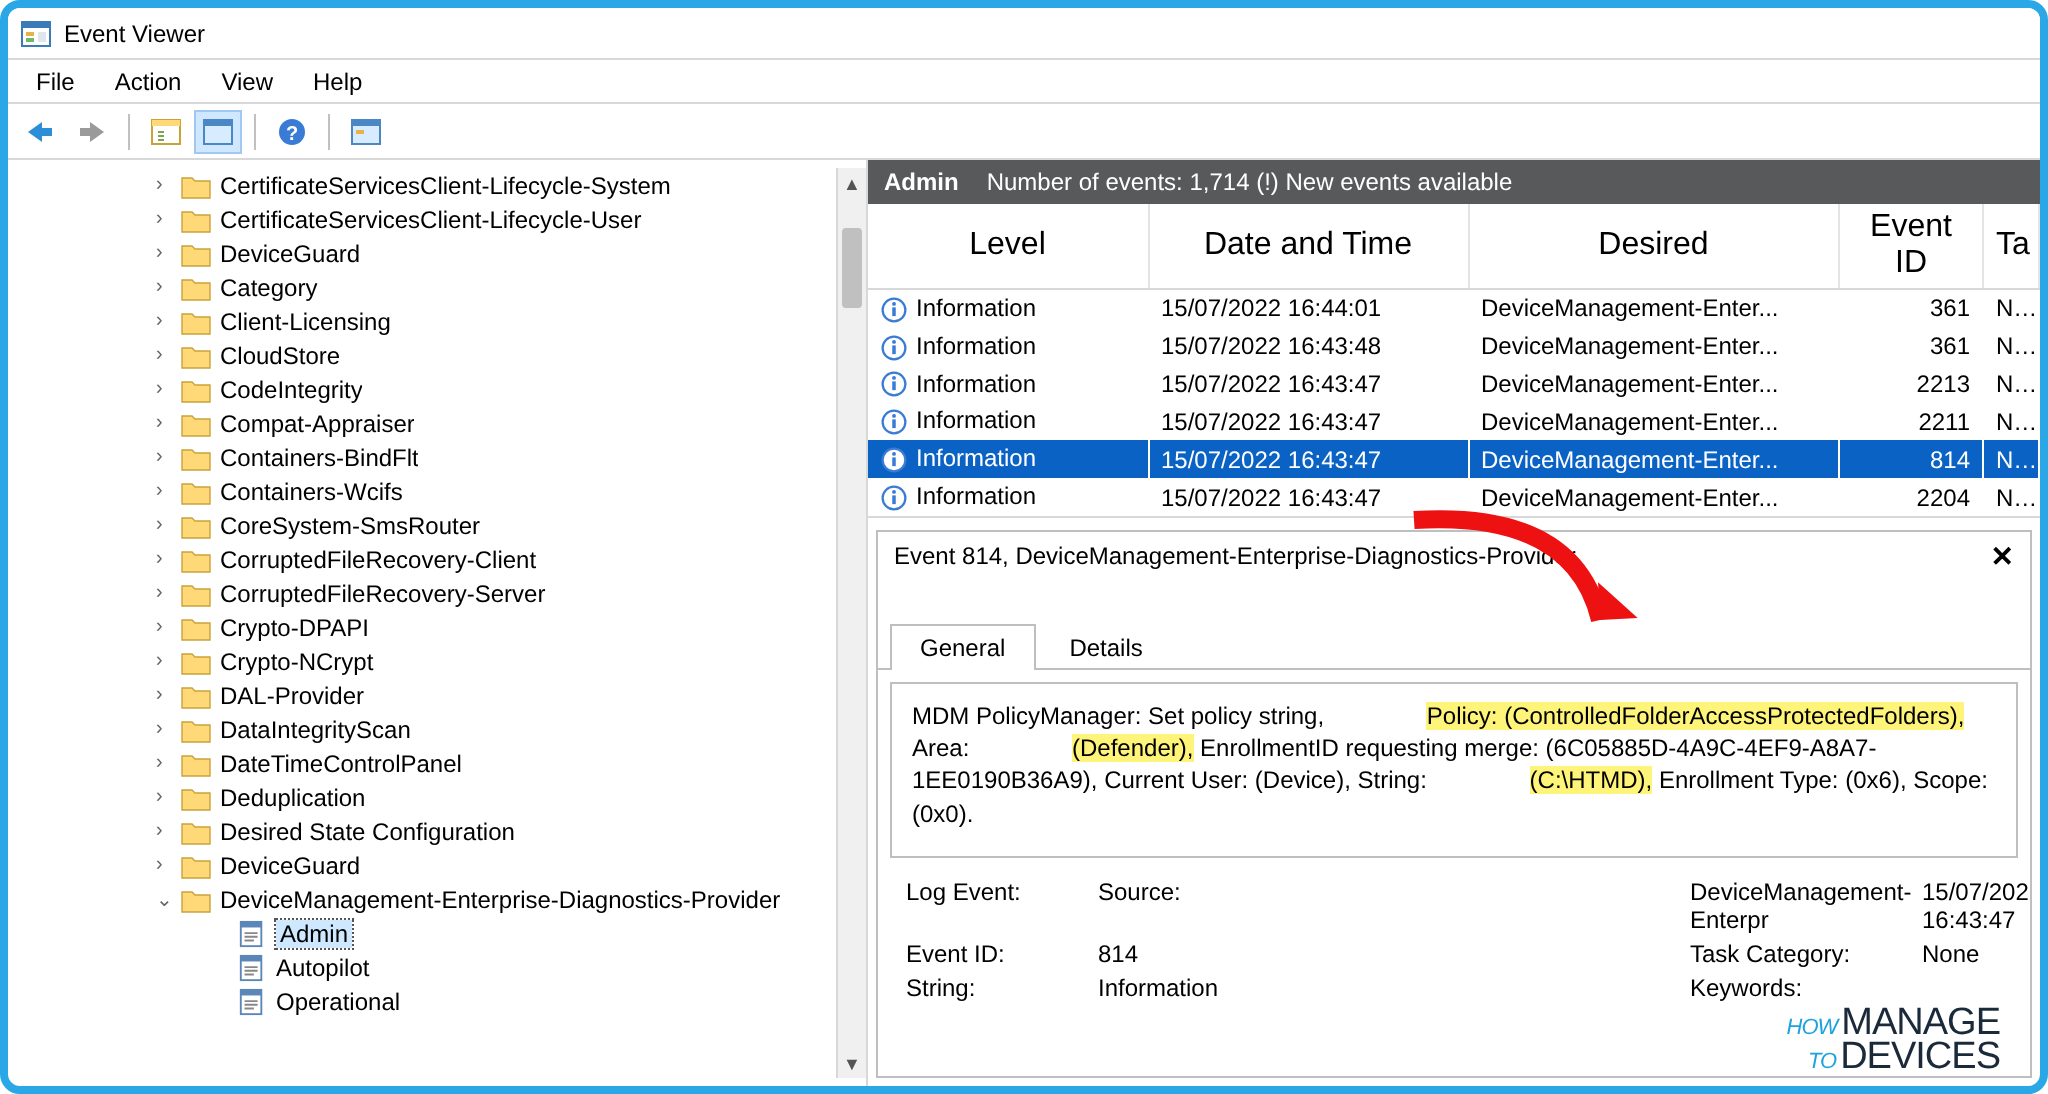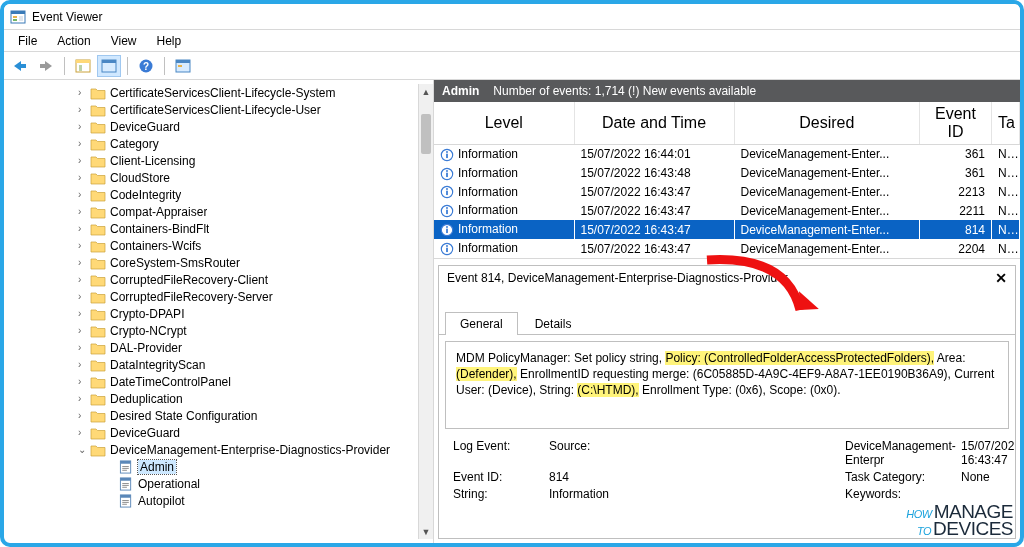--- a/index.html
+++ b/index.html
@@ -53,29 +53,29 @@
 
   .detail-pane { flex: 1; margin: 6px 4px 4px 4px; border: 1px solid #bfbfbf; background: #fff; position: relative; overflow: hidden; }
   .detail-title { padding: 4px 8px; font-size: 12px; display: flex; align-items: center; justify-content: space-between; }
   .detail-close { font-size: 14px; font-weight: bold; cursor: default; }
 
   .tabs { display: flex; border-bottom: 1px solid #bfbfbf; padding: 0 6px; }
   .tab { padding: 4px 14px; border: 1px solid transparent; border-bottom: none; margin-right: 2px; position: relative; top: 1px; cursor: default; margin-top: 21px; }
   .tab.active { border-color: #bfbfbf; background: #fff; }
 
   .detail-body { padding: 8px 10px; border: 1px solid #bfbfbf; margin: 6px; height: 88px; overflow: hidden; font-size: 12px; line-height: 1.35; }
-  .hl { background: #fff47a; }
+  .hl { background: #fff47a; margin-left: 48px; }
 
   .props { display: grid; grid-template-columns: 90px 290px 110px 1fr; column-gap: 6px; row-gap: 3px; padding: 4px 14px 8px; font-size: 12px; }
   .props .k { color: #000; }
 
   
   .arrow-anno { position: absolute; right: 198px; top: 246px; pointer-events: none; }
 
-  .watermark { position: absolute; right: 7px; bottom: 6px; font-family: "Arial Black", sans-serif; font-size: 14px; letter-spacing: -0.5px; color: #1b2a3a; text-align: right; line-height: 0.9; }
+  .watermark { position: absolute; right: 20px; bottom: 6px; font-family: "Arial Black", sans-serif; font-size: 14px; letter-spacing: -0.5px; color: #1b2a3a; text-align: right; line-height: 0.9; }
   .watermark .hl1 { color:#1ca3dd; font-style: italic; font-size: 11px; margin-right:2px; }
   .watermark .hl2 { font-size: 19px; }
 </style>
 </head>
 <body>
 
 <div class="titlebar">
   <svg class="icon" viewBox="0 0 16 16">
       <rect x="1" y="2" width="14" height="12" fill="#fff" stroke="#3a7bb8"></rect>
       <rect x="1" y="2" width="14" height="3" fill="#3a7bb8"></rect>
@@ -301,28 +301,28 @@
             <svg class="fico" viewBox="0 0 16 15">
               <use href="#log-icon"></use>
             </svg>
             <span class="lbl">Admin</span>
           </li>
           <li style="padding-left: 98px;">
             <span class="chev"></span>
             <svg class="fico" viewBox="0 0 16 15">
               <use href="#log-icon"></use>
             </svg>
-            <span class="lbl">Operational</span>
+            <span class="lbl">Autopilot</span>
           </li>
           <li style="padding-left: 98px;">
             <span class="chev"></span>
             <svg class="fico" viewBox="0 0 16 15">
               <use href="#log-icon"></use>
             </svg>
-            <span class="lbl">Autopilot</span>
+            <span class="lbl">Operational</span>
           </li>
         </ul>
       <div class="vscroll">
         <div class="arrow up">▲</div>
         <div class="thumb"></div>
         <div class="arrow down">▼</div>
       </div>
     </div>
   </div>
 

